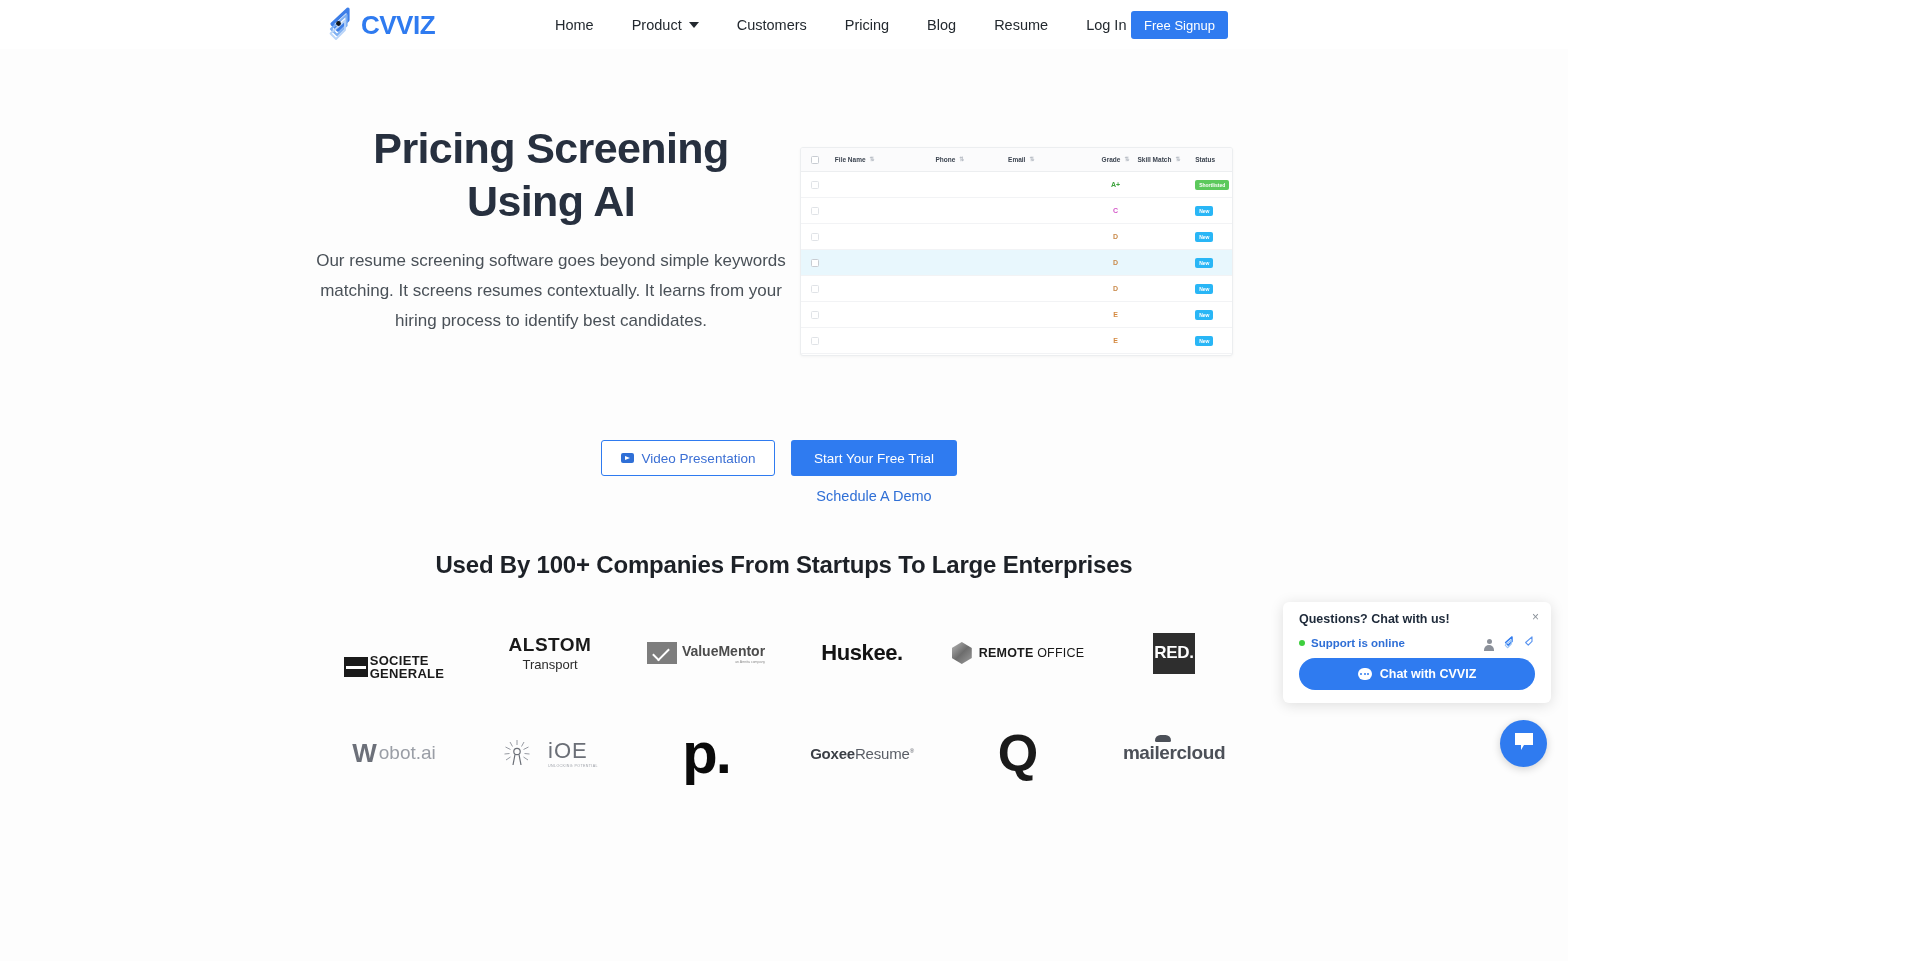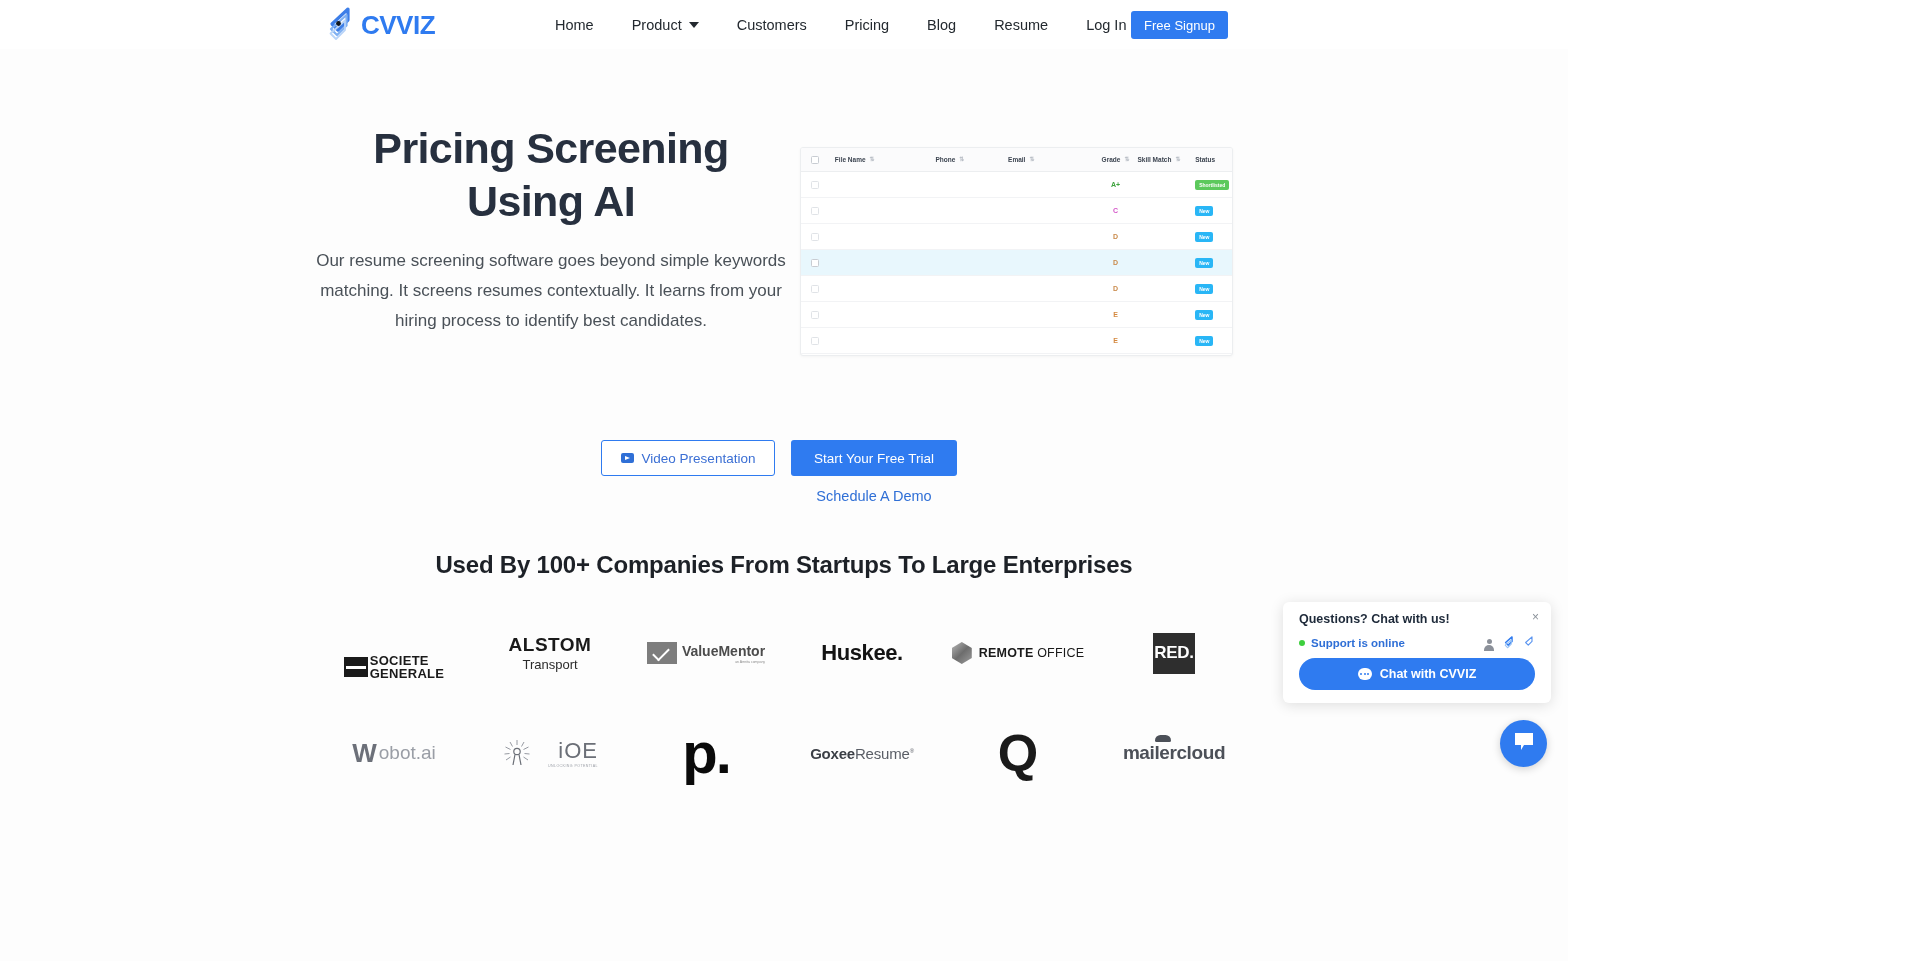--- a/index.html
+++ b/index.html
@@ -288,21 +288,21 @@
   .lg-ro-txt { font-size: 12.5px; color: #1a1a1a; letter-spacing: 0.2px; }
   .lg-ro-txt b { font-weight: bold; }
   .lg-red {
     width: 42px; height: 41px; background: #2e2e2e;
     display:flex; align-items:center; justify-content:center;
     color:#fff; font-size: 17px; font-weight: bold; letter-spacing: -0.3px;
   }
   .lg-wobot { display:flex; align-items:center; gap:2px; }
   .lg-wobot-w { font-size: 26px; font-weight: bold; color:#6c7079; line-height:22px; }
   .lg-wobot-t { font-size: 19px; color:#9a9ea6; }
-  .lg-ioe { display:flex; align-items:center; gap:16px;text-align:right; }
+  .lg-ioe { display:flex; align-items:center; gap:16px; }
   .lg-ioe-sun { width: 30px; height: 30px; position: relative; flex:none; }
   .lg-ioe-txt { font-size: 22px; color:#6b6f77; letter-spacing:1px; }
   .lg-ioe-sub { font-size: 3.6px; color:#9a9ea6; letter-spacing:0.4px; display:block; }
   .lg-p { font-size: 58px; font-weight: bold; color:#0a0a0a; line-height: 46px; letter-spacing:-2px; }
   .lg-goxee { font-size: 15px; color:#5a5e66; letter-spacing:-0.2px; }
   .lg-goxee b { color:#3b3f46; font-weight: bold; }
   .lg-goxee sup { font-size: 6px; }
   .lg-q { font-size: 52px; font-weight: bold; color:#1a1a1a; line-height: 44px; font-family:"Liberation Sans", sans-serif; }
   .lg-mc { font-size: 19px; color:#4c5058; font-weight: 600; letter-spacing:-0.4px; position:relative; }
   .lg-mc-cloud {

